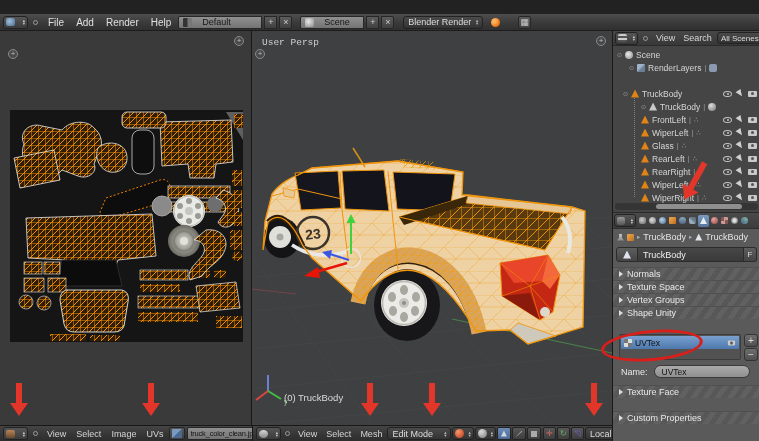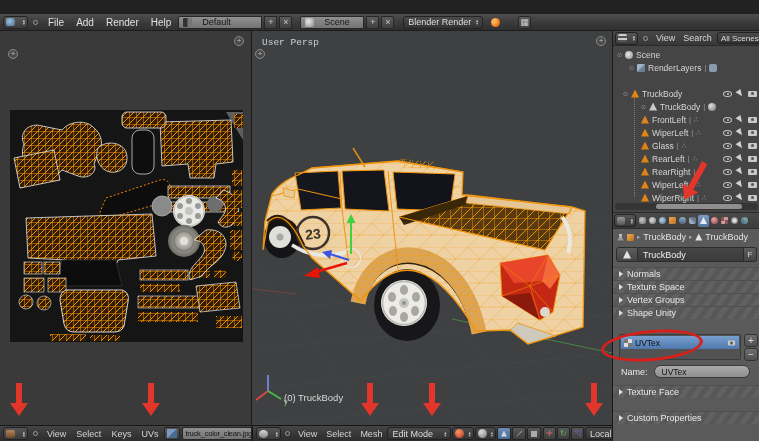--- a/index.html
+++ b/index.html
@@ -358,21 +358,21 @@
     <div class="etype">
       <span class="eicon" style="background:linear-gradient(#b8845a,#6a4a2a)"></span>
       <span class="earr">
           <span>▴</span>
           <span>▾</span>
         </span>
     </div>
     <div class="ringdot"></div>
     <div class="hmenu">View</div>
     <div class="hmenu">Select</div>
-    <div class="hmenu">Keys</div>
+    <div class="hmenu">Image</div>
     <div class="hmenu">UVs</div>
     <div class="toolbtn">
       <span style="width:10px;height:9px;background:linear-gradient(135deg,#7a9ac2 50%,#4a6a92 50%);border-radius:1px"></span>
     </div>
     <div class="dd-field" style="width:70px;font-size:7.5px;padding:0 2px;letter-spacing:-0.2px">
       <span>truck_color_clean.jpg</span>
     </div>
     <div class="mini-btn" style="width:11px;flex-basis:11px">F</div>
     <div class="mini-btn">+</div>
     <div class="mini-btn rt">×</div>

